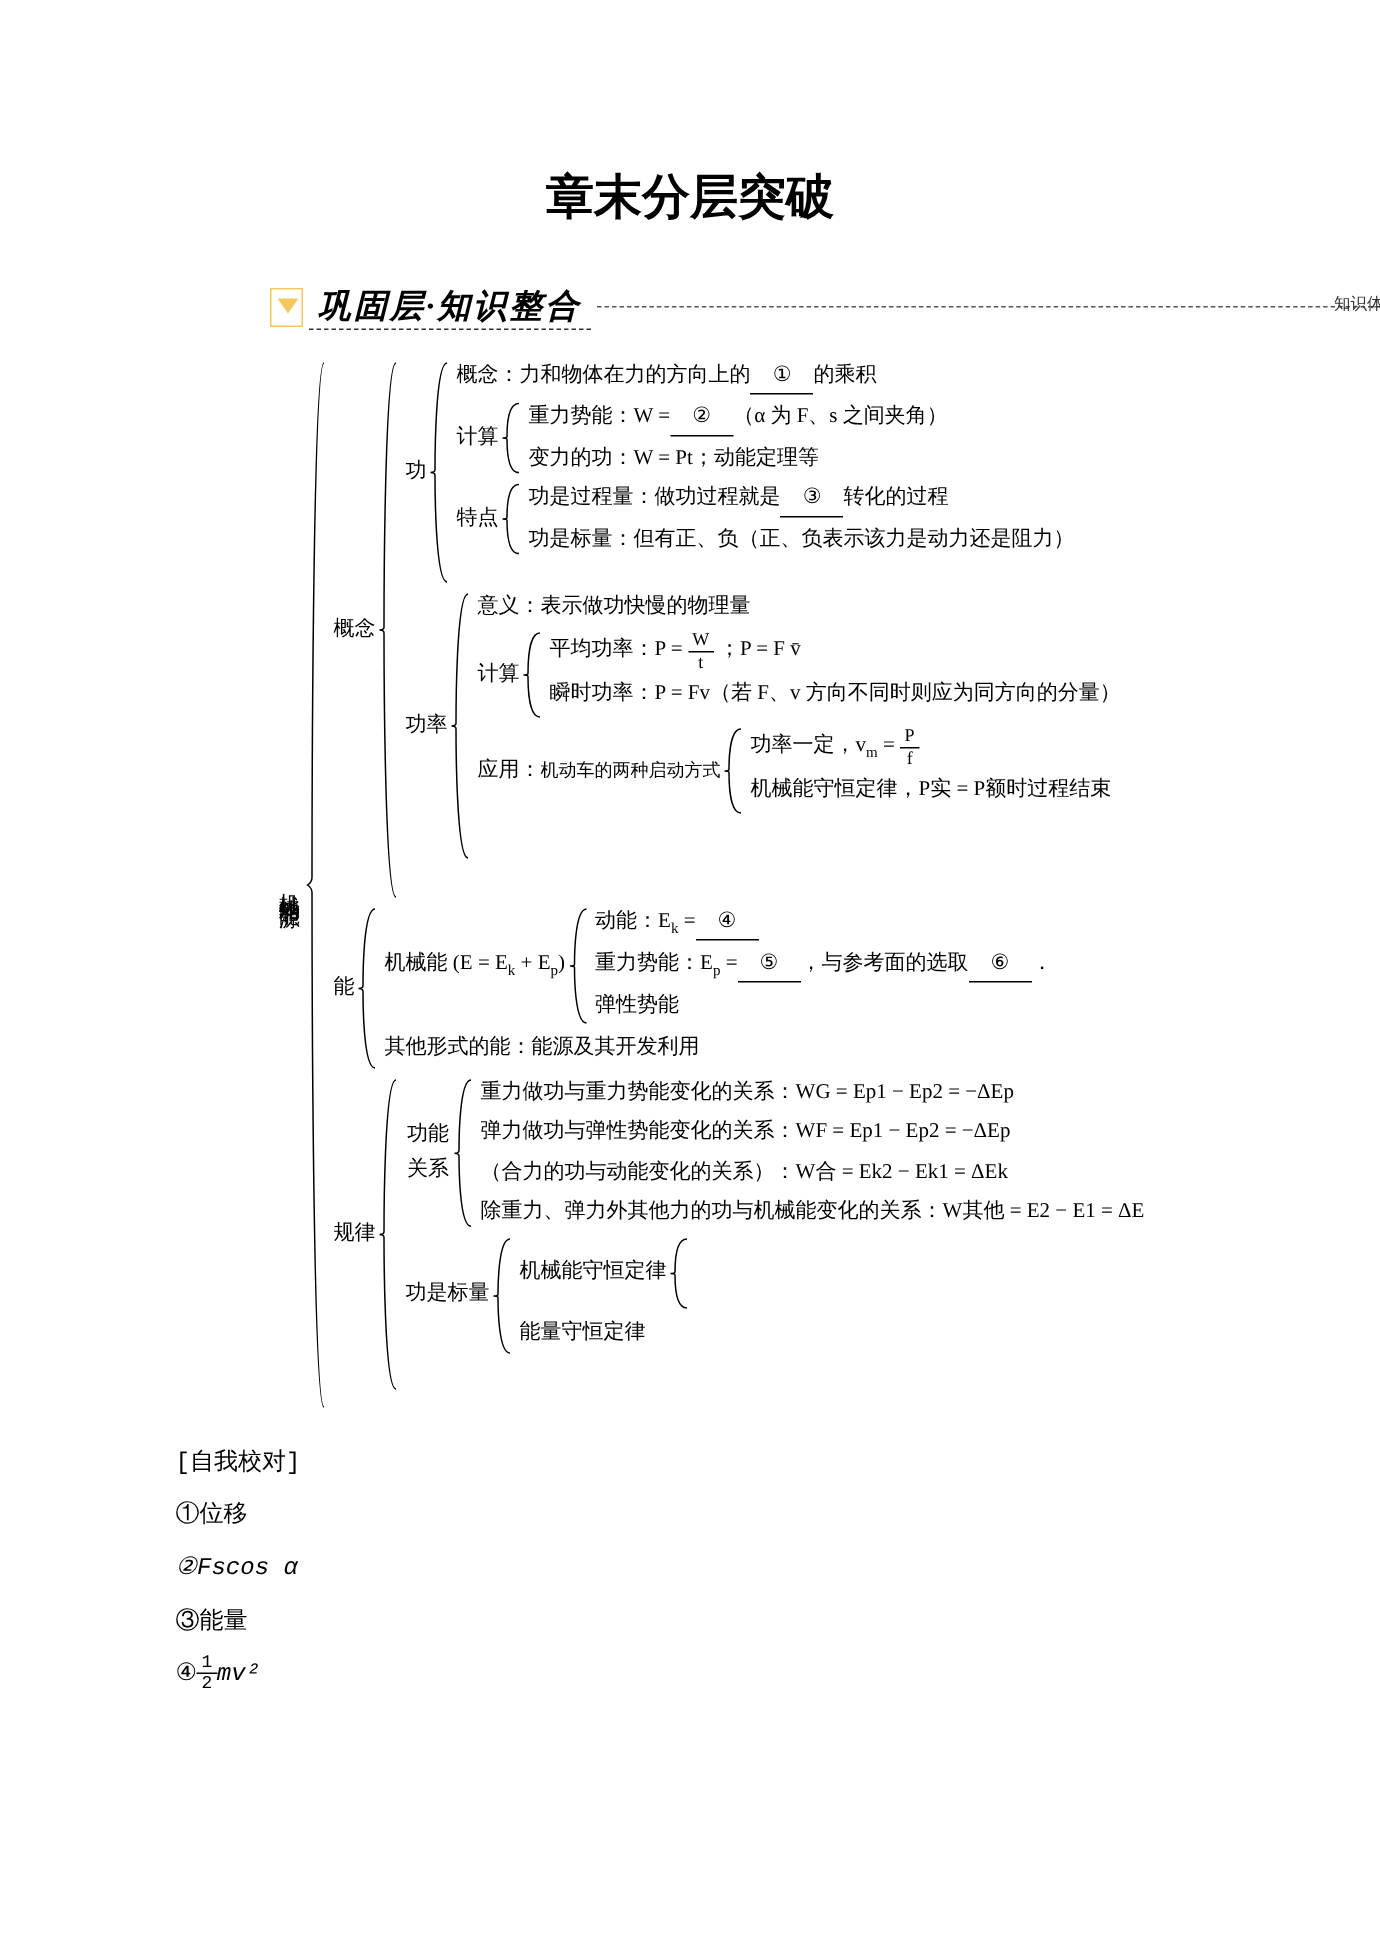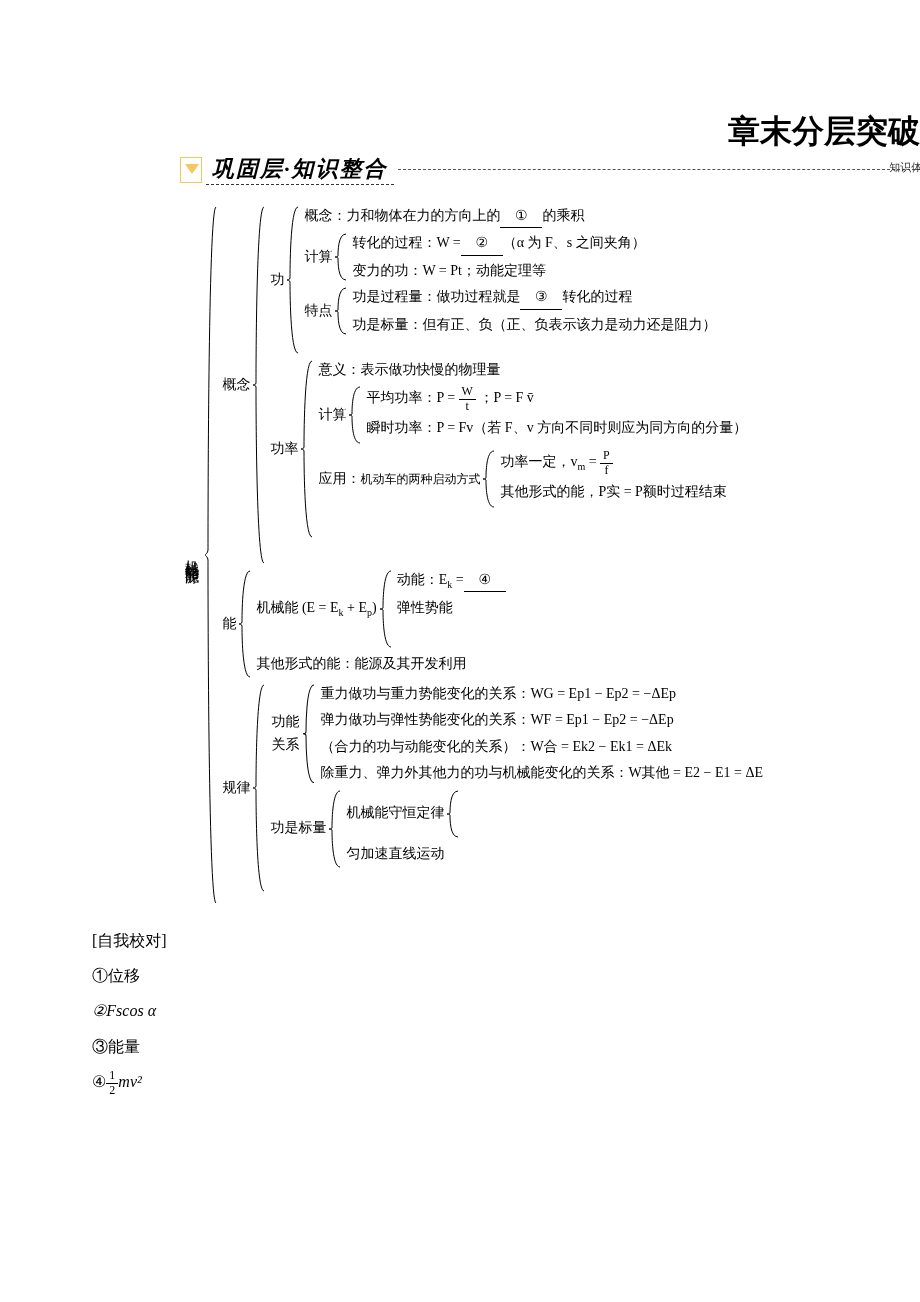--- a/index.html
+++ b/index.html
@@ -6,24 +6,25 @@
   body {
     width: 920px;
     height: 1302px;
     background: #fff;
     font-family: "SimSun", "STSong", serif;
     color: #000;
     position: relative;
     overflow: hidden;
   }
   .page-title {
-    text-align: right;
+    text-align: center;
     font-size: 32px;
     font-weight: bold;
     margin-top: 110px;
+    margin-bottom: 35px;
   }
   .banner {
     margin-left: 180px;
     display: flex;
     align-items: center;
     position: relative;
     margin-bottom: 8px;
     text-align: center;
   }
   .banner-arrow {
@@ -110,24 +111,25 @@
     display: inline-flex;
     flex-direction: column;
     vertical-align: middle;
     text-align: center;
     font-size: 12px;
     line-height: 1.1;
   }
   .frac .num { border-bottom: 1px solid #000; padding: 0 3px; }
   .frac .den { padding: 0 3px; }
   .answers {
-    margin-left: 92px;
+    margin-left: 117px;
     margin-top: 18px;
     font-size: 16px;
     line-height: 2.2;
+    font-family: Liberation Mono, monospace;
   }
   .answers .item { display: block; }
 </style>
 </head>
 <body>
 
 <h1 class="page-title">章末分层突破</h1>
 
 <div class="banner">
   <span class="banner-arrow"></span>
@@ -168,21 +170,21 @@
               </div>
               <div class="brace-block">
                 <span class="hlabel">计算</span>
                 <span class="brace">
                     <svg viewBox="0 0 14 50" preserveAspectRatio="none">
                       <path d="M12 2 C4 2 4 20 4 24 C4 25 1 25 1 25 C1 25 4 25 4 26 C4 30 4 48 12 48" stroke="#000" fill="none" stroke-width="1"></path>
                     </svg>
                   </span>
                 <div class="rows">
                   <div class="rowline">
-                    <span>转化的过程：W =</span><span class="blank">②</span><span>（α 为 F、s 之间夹角）</span>
+                    <span>重力势能：W =</span><span class="blank">②</span><span>（α 为 F、s 之间夹角）</span>
                   </div>
                   <div class="rowline">变力的功：W = Pt；动能定理等</div>
                 </div>
               </div>
               <div class="brace-block">
                 <span class="hlabel">特点</span>
                 <span class="brace">
                     <svg viewBox="0 0 14 50" preserveAspectRatio="none">
                       <path d="M12 2 C4 2 4 20 4 24 C4 25 1 25 1 25 C1 25 4 25 4 26 C4 30 4 48 12 48" stroke="#000" fill="none" stroke-width="1"></path>
                     </svg>
@@ -235,21 +237,21 @@
                     </svg>
                   </span>
                 <div class="rows">
                   <div class="rowline">
                     <span>功率一定，v</span><span class="sub">m</span><span> = </span>
                     <span class="frac">
                         <span class="num">P</span>
                         <span class="den">f</span>
                       </span>
                   </div>
-                  <div class="rowline">其他形式的能，P实 = P额时过程结束</div>
+                  <div class="rowline">机械能守恒定律，P实 = P额时过程结束</div>
                 </div>
               </div>
             </div>
           </div>
 
         </div>
       </div>
 
       <div class="brace-block">
         <span class="hlabel">能</span>
@@ -265,20 +267,23 @@
             </span>
             <span class="brace">
                 <svg viewBox="0 0 14 80" preserveAspectRatio="none">
                   <path d="M12 2 C4 2 4 35 4 39 C4 40 1 40 1 40 C1 40 4 40 4 41 C4 45 4 78 12 78" stroke="#000" fill="none" stroke-width="1"></path>
                 </svg>
               </span>
             <div class="rows">
               <div class="rowline">
                 <span>动能：E</span><span class="sub">k</span><span> =</span><span class="blank">④</span>
               </div>
+              <div class="rowline">
+                <span>重力势能：E</span><span class="sub">p</span><span> =</span><span class="blank">⑤</span><span>，与参考面的选取</span><span class="blank">⑥</span><span>．</span>
+              </div>
               <div class="rowline">弹性势能</div>
             </div>
           </div>
           <div class="rowline">其他形式的能：能源及其开发利用</div>
         </div>
       </div>
 
       <div class="brace-block">
         <span class="hlabel">规律</span>
         <span class="brace">
@@ -310,21 +315,21 @@
               </span>
             <div class="rows">
               <div class="brace-block">
                 <span class="hlabel">机械能守恒定律</span>
                 <span class="brace">
                     <svg viewBox="0 0 14 50" preserveAspectRatio="none">
                       <path d="M12 2 C4 2 4 20 4 24 C4 25 1 25 1 25 C1 25 4 25 4 26 C4 30 4 48 12 48" stroke="#000" fill="none" stroke-width="1"></path>
                     </svg>
                   </span>
               </div>
-              <div class="rowline">匀加速直线运动</div>
+              <div class="rowline">能量守恒定律</div>
             </div>
           </div>
         </div>
       </div>
 
     </div>
   </div>
 </div>
 
 <div class="answers">

